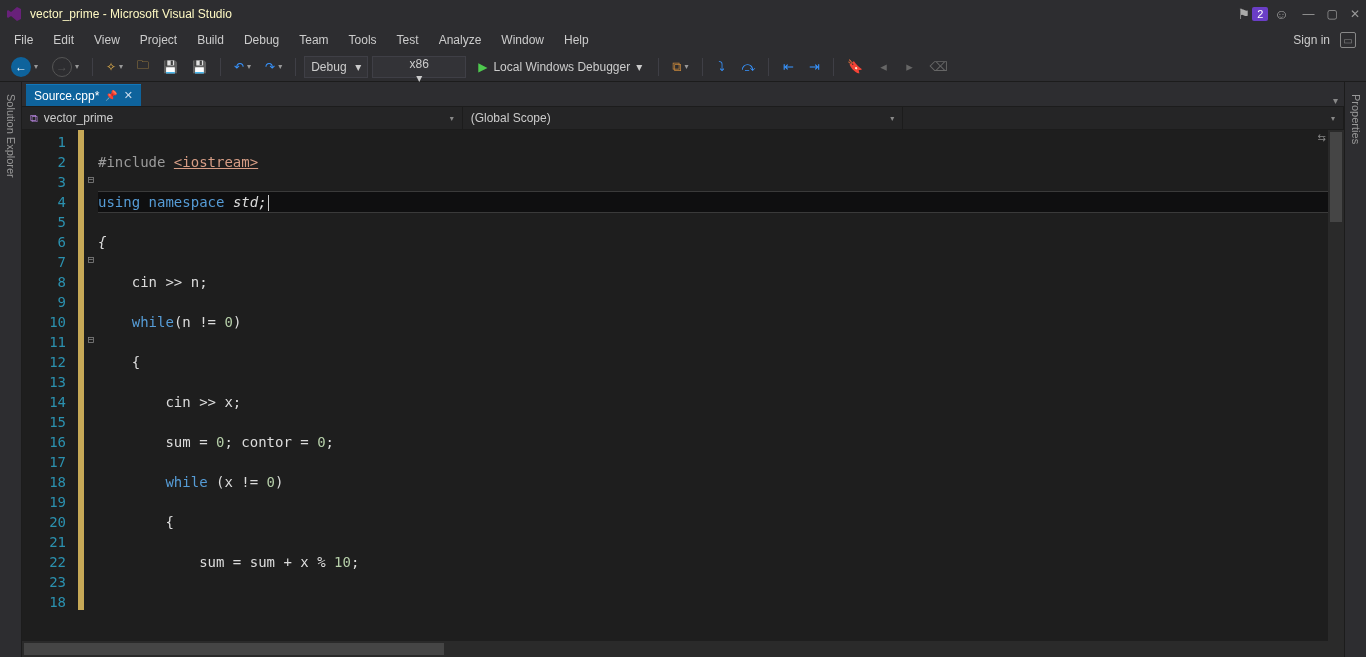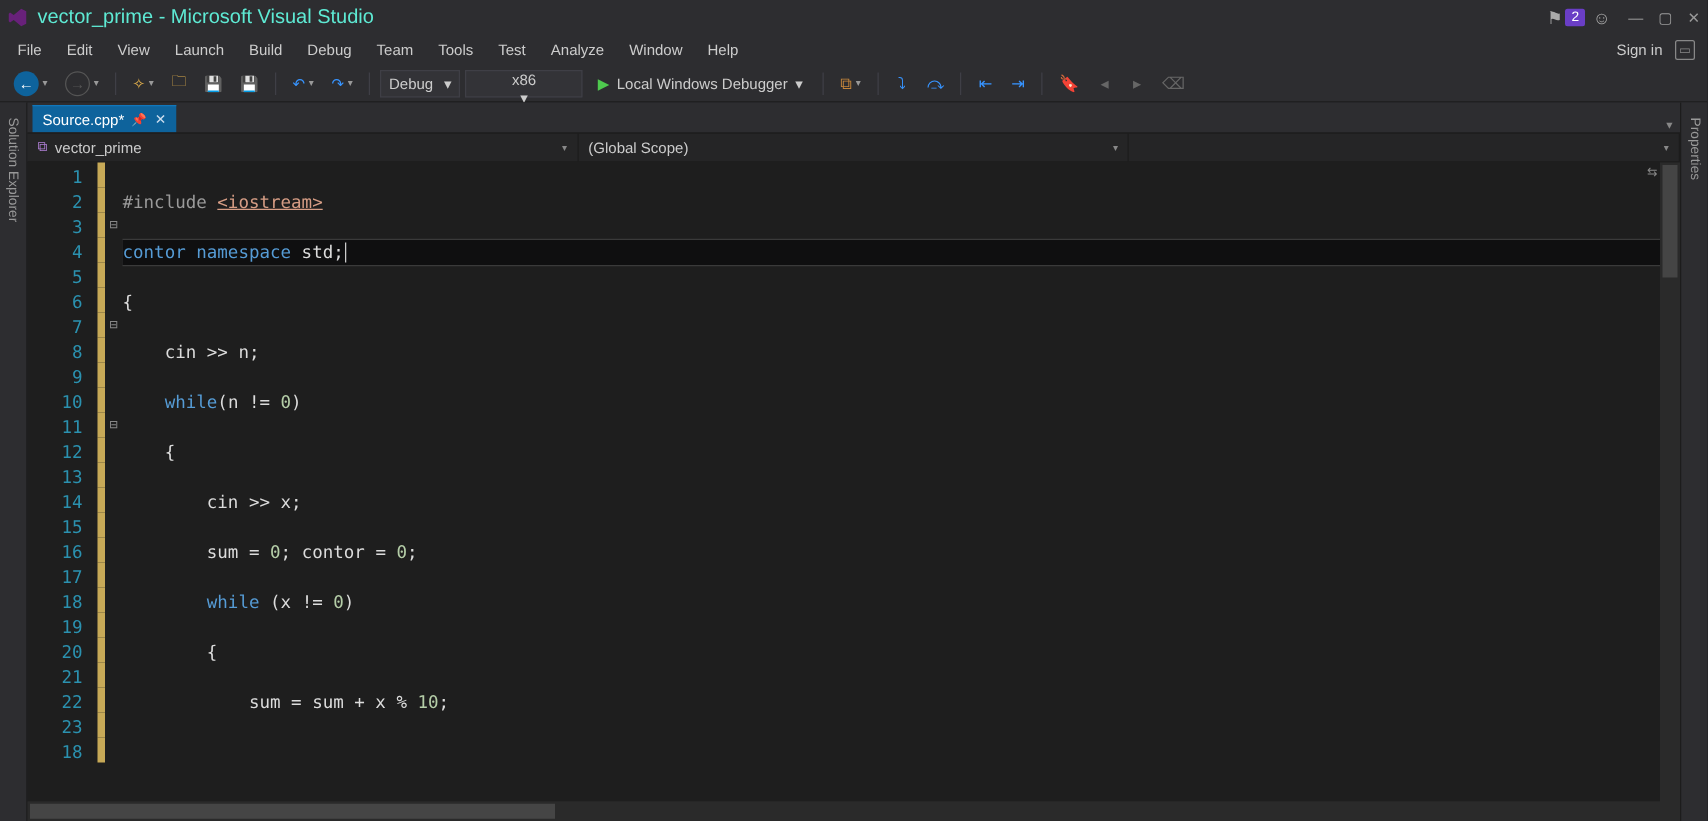--- a/index.html
+++ b/index.html
@@ -8,21 +8,21 @@
     background: #2d2d30; color: #ccc;
     font-family: "Segoe UI", Arial, sans-serif; font-size: 12px;
     display: flex; flex-direction: column;
   }
   
   .titlebar {
     height: 28px; background: #2d2d30; display: flex; align-items: center;
     padding-left: 6px; gap: 8px;
   }
   .titlebar .vs-logo { width: 16px; height: 16px; display:flex;align-items:center;justify-content:center; }
-  .titlebar .title { color: #5eead4; font-size: 16px; }
+  .titlebar .title { color: #fef9c3; font-size: 12px; }
   .titlebar .spacer { flex: 1; }
   .titlebar .rightctrls { display: flex; align-items: center; gap: 6px; padding-right: 6px; }
   .notif { display:flex; align-items:center; gap:2px; }
   .notif-flag { color:#aaa; font-size:14px;}
   .notif-badge { background:#6a3ec6; color:#fff; padding:1px 5px; border-radius:2px; font-size:11px;}
   .feedback-icon { color:#aaa; font-size:14px; }
   .ql { background:#333337; border:1px solid #3f3f46; height:22px; width:200px;
         display:flex; align-items:center; padding:0 6px; gap:6px; color:#888;}
   .ql .search-icon { color:#aaa; font-size:12px;}
   .win-btns { display:flex; gap:12px; margin-left:8px; color:#999; }
@@ -96,21 +96,21 @@
   .fold .f{height:20px;line-height:20px;}
   .code { flex:1; font-family:Consolas,monospace; font-size:14px; line-height:20px;
           padding-top:2px; white-space:pre; color:#dcdcdc; overflow:hidden;}
   .code .line{height:20px;}
   .code .line.hl{background:#0f0f10;outline:1px solid #3a3a3a;}
   .cursor{display:inline-block;width:1px;height:16px;background:#ccc;vertical-align:middle;margin-left:1px;}
   .kw{color:#569cd6;}
   .pp{color:#9b9b9b;}
   .inc{color:#d69d85;text-decoration:underline;}
   .num{color:#b5cea8;}
-  .id{color:#dcdcdc;}
+  .id{color:#dcdcdc;font-style:italic;}
   .editor .sb-v{position:absolute;right:0;top:0;width:16px;height:100%;background:#2a2a2a;}
   .editor .sb-v .thumb{position:absolute;right:2px;top:2px;width:12px;height:90px;background:#454545;}
   .editor .sb-h{position:absolute;left:0;bottom:0;right:16px;height:16px;background:#2a2a2a;}
   .editor .sb-h .thumb{position:absolute;left:2px;top:2px;height:12px;width:420px;background:#454545;}
   
   .splitter{position:absolute;right:18px;top:2px;color:#888;font-size:10px;}
 </style>
 </head>
 <body>
 
@@ -134,21 +134,21 @@
       <span>✕</span>
     </div>
   </div>
 </div>
 
 <div class="menubar">
   <div class="menus">
     <span>File</span>
     <span>Edit</span>
     <span>View</span>
-    <span>Launch</span>
+    <span>Project</span>
     <span>Build</span>
     <span>Debug</span>
     <span>Team</span>
     <span>Tools</span>
     <span>Test</span>
     <span>Analyze</span>
     <span>Window</span>
     <span>Help</span>
   </div>
   <div class="right">
@@ -345,21 +345,21 @@
           <div class="f"></div>
           <div class="f"></div>
           <div class="f"></div>
         <div class="f"></div>
           <div class="f"></div>
           <div class="f"></div>
           <div class="f"></div>
       </div>
       <div class="code">
 <div class="line"><span class="pp">#include </span><span class="inc">&lt;iostream&gt;</span></div>
-<div class="line hl"><span class="kw">contor</span><span class="kw"> namespace </span><span class="id">std;</span><span class="cursor"></span></div>
+<div class="line hl"><span class="kw">using</span><span class="kw"> namespace </span><span class="id">std;</span><span class="cursor"></span></div>
 <div class="line"><span class="id">{</span></div>
 <div class="line"><span>    cin &gt;&gt; n;</span></div>
 <div class="line"><span>    </span><span class="kw">while</span><span>(n != </span><span class="num">0</span><span>)</span></div>
 <div class="line"><span>    {</span></div>
 <div class="line"><span>        cin &gt;&gt; x;</span></div>
 <div class="line"><span>        sum = </span><span class="num">0</span><span>; contor = </span><span class="num">0</span><span>;</span></div>
 <div class="line"><span>        </span><span class="kw">while</span><span> (x != </span><span class="num">0</span><span>)</span></div>
 <div class="line"><span>        {</span></div>
 <div class="line"><span>            sum = sum + x % </span><span class="num">10</span><span>;</span></div>
 

